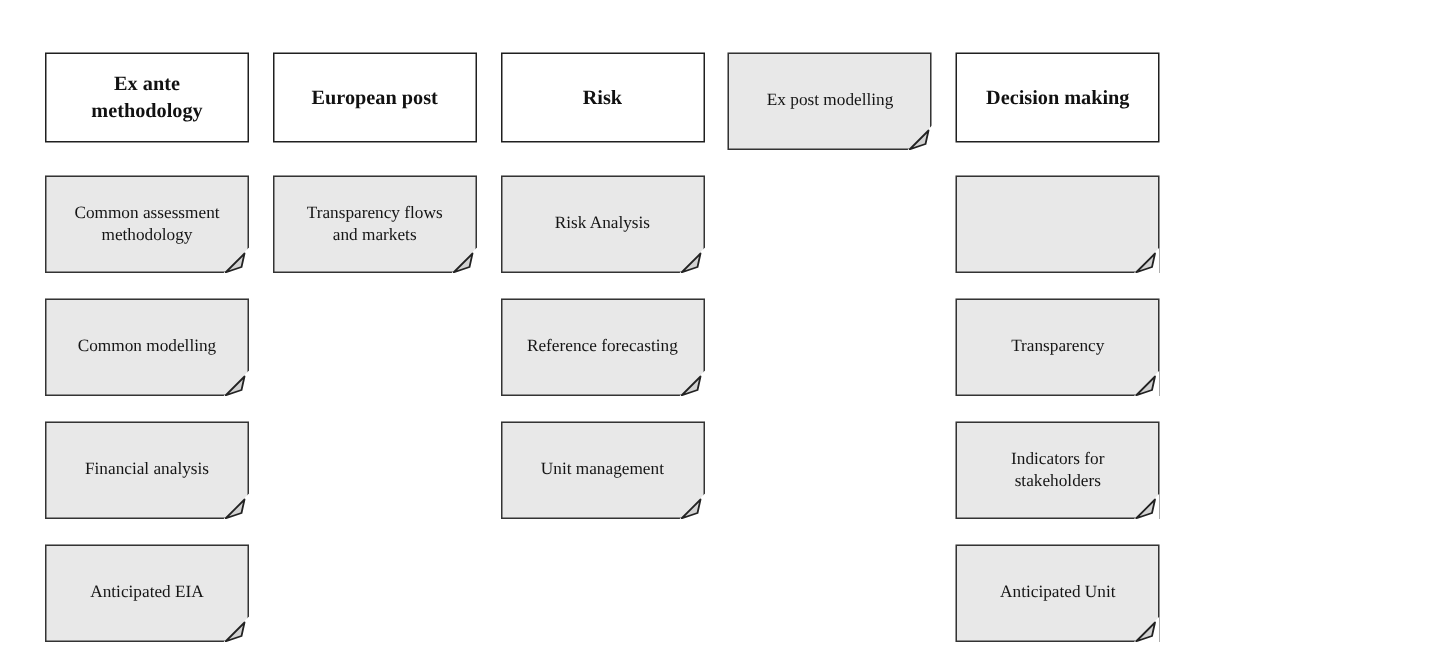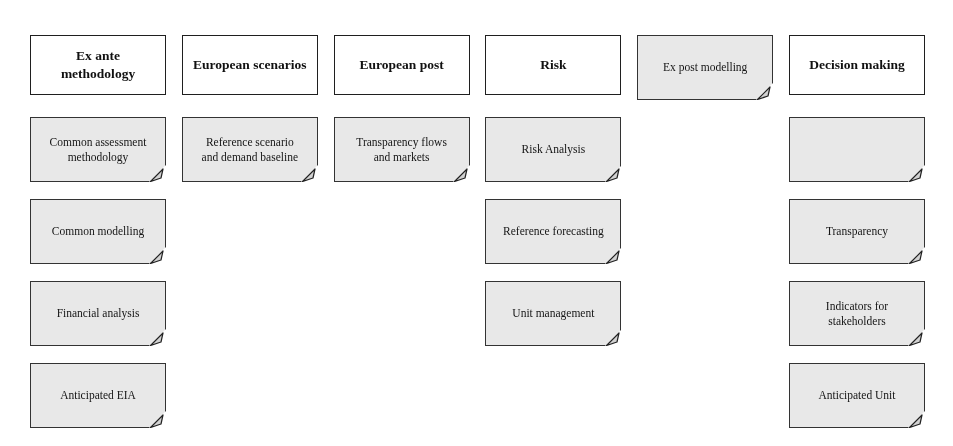--- a/index.html
+++ b/index.html
@@ -102,32 +102,20 @@
       </div>
       <div class="note">
         <span>Anticipated EIA</span>
         <svg class="fold" viewBox="0 0 17 17">
             <polygon points="17,0 17,17 0,17" fill="#ffffff"></polygon>
             <path d="M1.5,16.5 L14,4 L12,13 Z" fill="#d2d2d2" stroke="#222222" stroke-width="1.2" stroke-linejoin="round"></path>
           </svg>
       </div>
     </div>
 
-    <div class="col">
-      <div class="header-box">
-        <span>European scenarios</span>
-      </div>
-      <div class="note">
-        <span>Reference scenario and demand baseline</span>
-        <svg class="fold" viewBox="0 0 17 17">
-            <polygon points="17,0 17,17 0,17" fill="#ffffff"></polygon>
-            <path d="M1.5,16.5 L14,4 L12,13 Z" fill="#d2d2d2" stroke="#222222" stroke-width="1.2" stroke-linejoin="round"></path>
-          </svg>
-      </div>
-    </div>
 
     <div class="col">
       <div class="header-box">
         <span>European post</span>
       </div>
       <div class="note">
         <span>Transparency flows and markets</span>
         <svg class="fold" viewBox="0 0 17 17">
             <polygon points="17,0 17,17 0,17" fill="#ffffff"></polygon>
             <path d="M1.5,16.5 L14,4 L12,13 Z" fill="#d2d2d2" stroke="#222222" stroke-width="1.2" stroke-linejoin="round"></path>

